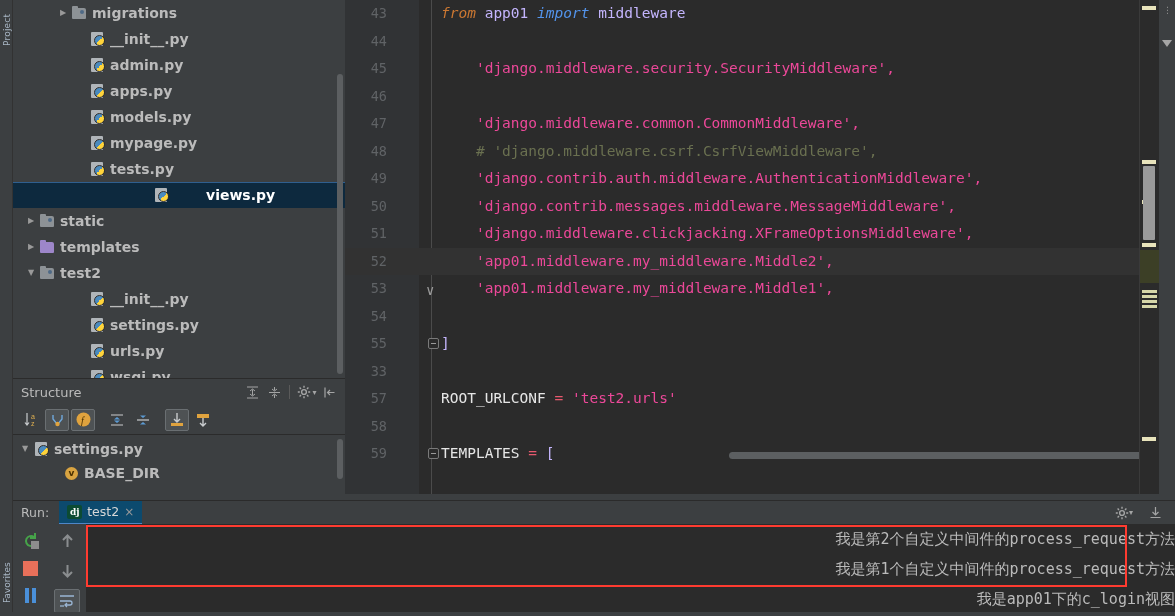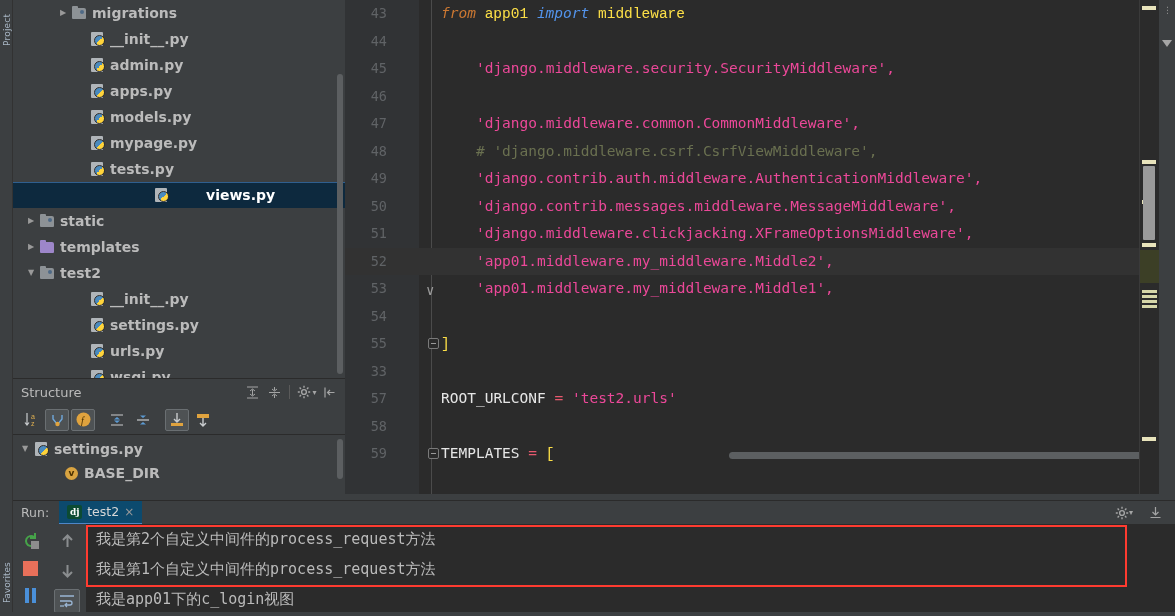--- a/index.html
+++ b/index.html
@@ -138,21 +138,21 @@
   }
   .code-text{ position:absolute; left:96px; top:0; }
   .vline{
     position:absolute; left:86px; top:0; width:1px; height:494px; background:#4b4b4b;
   }
   .gutter-bg{
     position:absolute; left:0; top:0; width:74px; height:494px; background:#313335;
   }
   .tok-kw{ color:#cc7832; font-style:italic; }
   .tok-kw2{ color:#5394ec; font-style:italic; }
-  .tok-txt{ color:#fde047;font-family:Liberation Mono, monospace; }
+  .tok-txt{ color:#c4b5fd; }
   .tok-str{ color:#ec4899; }
   .tok-cmt{ color:#6a7050; }
   .tok-op{ color:#e8596e; }
   .tok-white{ color:#e6e6e6; }
 
   .fold-mark{
     position:absolute; left:-13px; top:8px; width:11px; height:11px;
     border:1px solid #7a7a7a; border-radius:2px; background:#2b2b2b;
   }
   .fold-mark::after{
@@ -188,20 +188,21 @@
     border-top:7px solid #a6a6a6;
   }
   .dots-top{
     position:absolute; left:4px; top:8px; color:#8d8d8d; font-size:9px; line-height:4px;
   }
 
   
   .run-panel{
     position:absolute; left:13px; top:500px; width:1162px; height:96px;
     background:#3c3f41;
+    text-align:right;
   }
   .run-head{
     height:24px; display:flex; align-items:center; padding-left:8px;
     background:#3c3f41; border-top:1px solid #2b2b2b;
   }
   .run-label{ font-size:12.5px; color:#bbbbbb; margin-right:10px; }
   .run-tab{
     height:24px; display:flex; align-items:center; gap:5px; padding:0 8px;
     background:#0c4a6e; font-size:12.5px; color:#d7d7d7; border-bottom:2px solid #4e86c7;
   }

